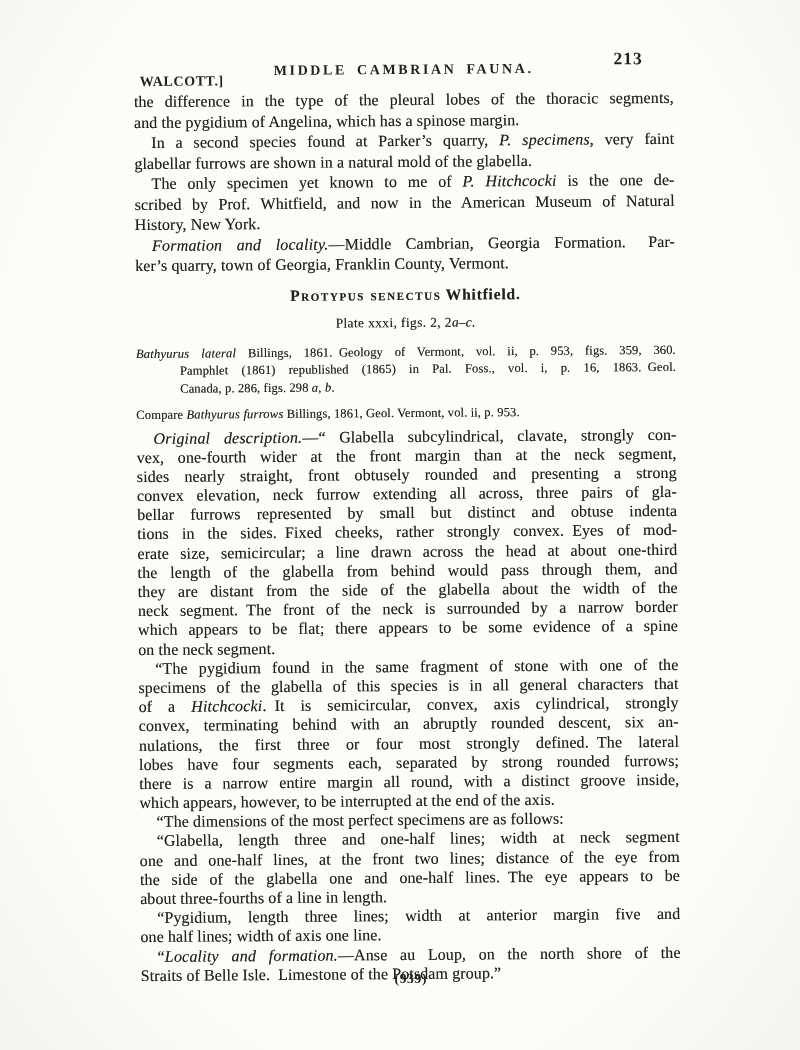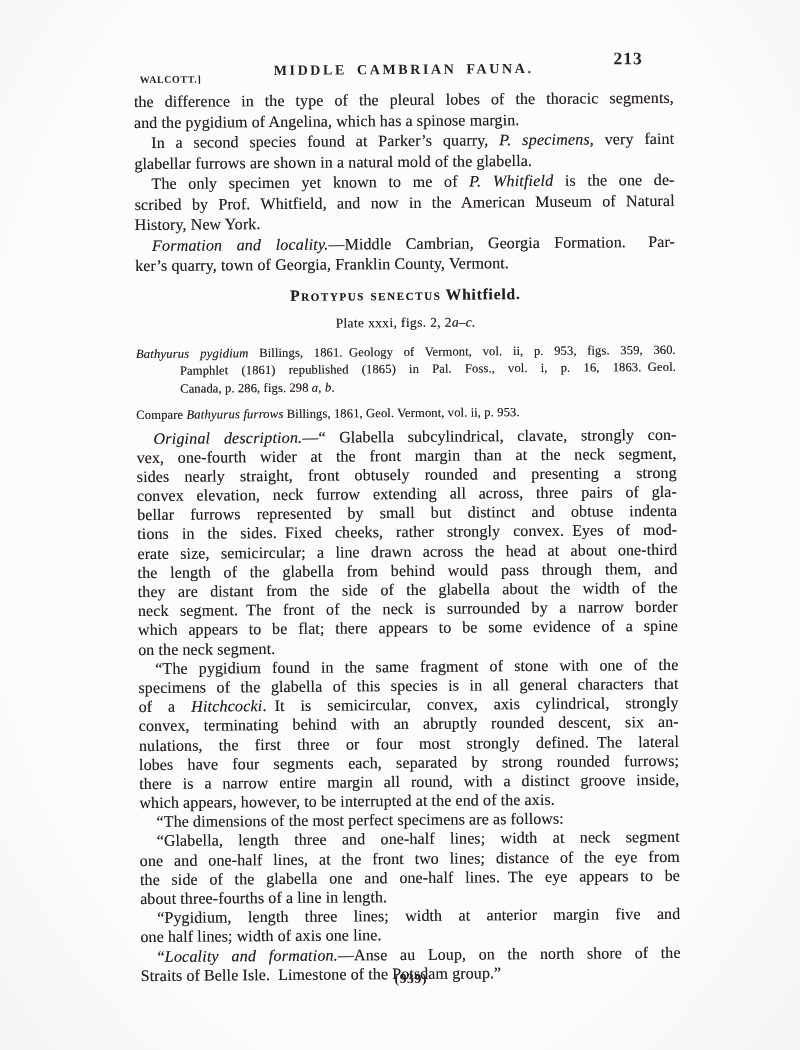--- a/index.html
+++ b/index.html
@@ -15,21 +15,21 @@
     color:#221f1c;
   }
   .sheet{
     position:absolute;left:0;top:0;width:800px;height:1050px;
     transform:rotate(-0.45deg);
     transform-origin:400px 500px;
   }
   
   .rh-left{
     position:absolute;left:143px;top:72px;
-    font-size:10px;font-weight:bold;letter-spacing:0.6px;
+    font-size:14px;font-weight:bold;letter-spacing:0.6px;
   }
   .rh-center{
     position:absolute;left:137px;top:62px;width:540px;
     text-align:center;font-size:14px;font-weight:bold;letter-spacing:2.6px;
     word-spacing:4px;
   }
   .rh-page{
     position:absolute;left:617px;top:50px;width:60px;
     font-size:17.5px;font-weight:bold;letter-spacing:1px;
   }
@@ -89,36 +89,36 @@
       <section id="intro">
           <div>
             <div class="ln">the difference in the type of the pleural lobes of the thoracic segments,</div>
             <div class="ln last">and the pygidium of Angelina, which has a spinose margin.</div>
           </div>
           <div>
             <div class="ln ind">In a second species found at Parker’s quarry, <i>P. specimens</i>, very faint</div>
             <div class="ln last">glabellar furrows are shown in a natural mold of the glabella.</div>
           </div>
           <div>
-            <div class="ln ind">The only specimen yet known to me of <i>P. Whitfield</i> is the one de-</div>
+            <div class="ln ind">The only specimen yet known to me of <i>P. Hitchcocki</i> is the one de-</div>
             <div class="ln">scribed by Prof. Whitfield, and now in the American Museum of Natural</div>
             <div class="ln last">History, New York.</div>
           </div>
           <div>
             <div class="ln ind"><i>Formation and locality.</i>—Middle Cambrian, Georgia Formation.  Par-</div>
             <div class="ln last">ker’s quarry, town of Georgia, Franklin County, Vermont.</div>
           </div>
         </section>
 
       <h2 class="species"><span class="sc">Protypus senectus</span> <span>Whitfield.</span></h2>
 
       <div class="plate" id="plate">Plate xxxi, figs. 2, 2<i>a–c</i>.</div>
 
       <div class="synonymy" id="synonymy">
-          <div class="rln"><i>Bathyurus pygidium</i> Billings, 1861. Geology of Vermont, vol. ii, p. 953, figs. 359, 360.</div>
+          <div class="rln"><i>Bathyurus lateral</i> Billings, 1861. Geology of Vermont, vol. ii, p. 953, figs. 359, 360.</div>
           <div class="rln mid">Pamphlet (1861) republished (1865) in Pal. Foss., vol. i, p. 16, 1863. Geol.</div>
           <div class="rln last">Canada,  p. 286,  figs. 298 <i>a, b</i>.</div>
         </div>
 
       <div class="compare" id="compare">Compare <i>Bathyurus furrows</i> Billings, 1861,  Geol. Vermont, vol. ii, p. 953.</div>
 
       <section id="description">
           <div>
             <div class="ln ind"><i>Original description.</i>—“ Glabella subcylindrical, clavate, strongly con-</div>
             <div class="ln">vex, one-fourth wider at the front margin than at the neck segment,</div>

